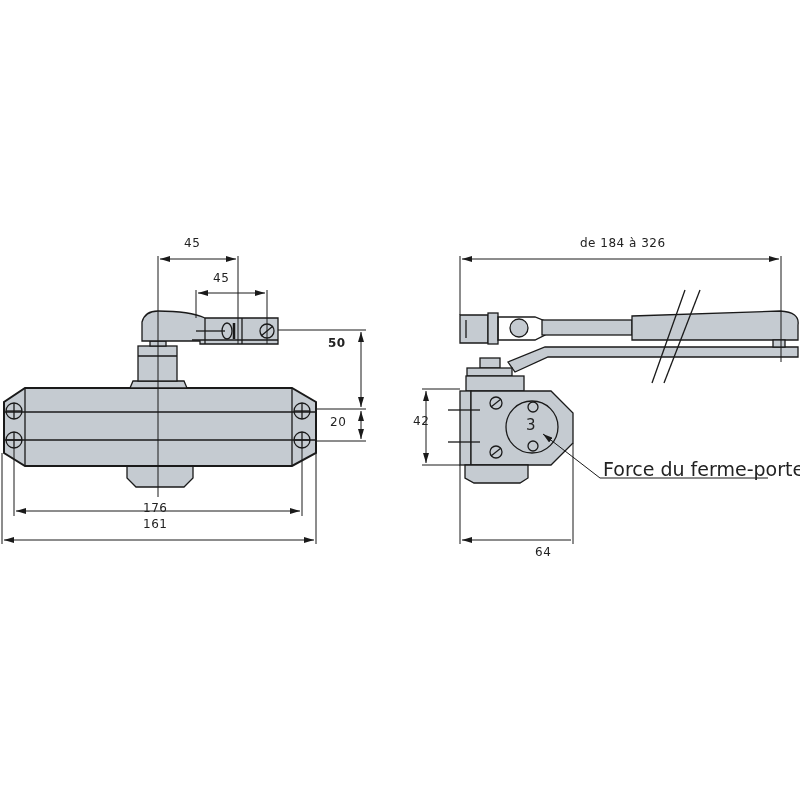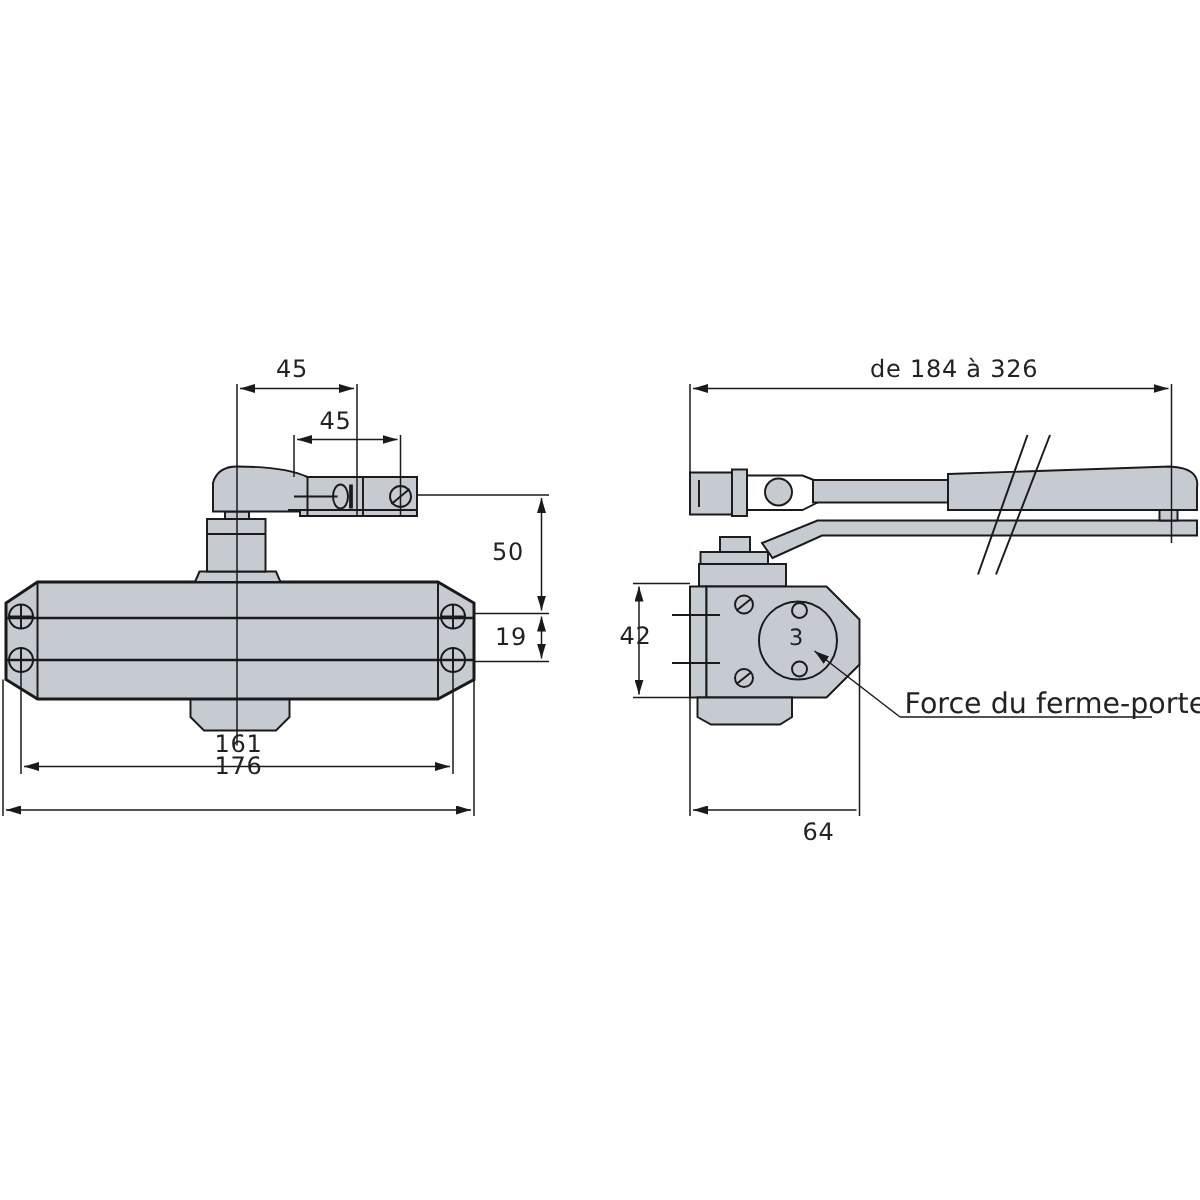--- a/index.html
+++ b/index.html
@@ -1,19 +1,19 @@
 <!DOCTYPE html>
 <html><head>
 <meta charset="utf-8">
 <style>
   html, body { margin:0; padding:0; background:#ffffff; }
   body { width:800px; height:800px; overflow:hidden; }
   #stage { position:absolute; left:0; top:0; width:800px; height:800px; }
   svg { position:absolute; left:0; top:0; }
-  .lbl { position:absolute; font-family:"DejaVu Sans", sans-serif; font-size:16px; color:#222; white-space:nowrap; letter-spacing:0.5px; }
+  .lbl { position:absolute; font-family:"DejaVu Sans", sans-serif; font-size:12px; color:#222; white-space:nowrap; letter-spacing:0.5px; }
 </style>
 </head>
 <body>
 
 <div id="stage">
 <svg width="800" height="800" viewBox="0 0 800 800">
   <defs>
     <marker id="arr" markerWidth="10" markerHeight="6" refX="10" refY="3" orient="auto-start-reverse">
       <path d="M0,0 L10,3 L0,6 Z" fill="#1a1a1a"></path>
     </marker>
@@ -137,23 +137,23 @@
 
         <line x1="600" y1="478" x2="543" y2="434" marker-end="url(#arr)"></line>
         <line x1="600" y1="478" x2="768" y2="478"></line>
       </g>
     </g>
   </g>
 </svg>
 
 <span class="lbl" style="left:184px;top:236px;">45</span>
 <span class="lbl" style="left:213px;top:271px;">45</span>
-<span class="lbl" style="left:328px;top:358px;">50</span>
-<span class="lbl" style="left:330px;top:415px;">19</span>
-<span class="lbl" style="left:143px;top:486px;">161</span>
+<span class="lbl" style="left:328px;top:336px;font-weight:bold;">50</span>
+<span class="lbl" style="left:330px;top:415px;">20</span>
+<span class="lbl" style="left:143px;top:517px;">161</span>
 <span class="lbl" style="left:143px;top:501px;">176</span>
 
 <span class="lbl" style="left:580px;top:236px;">de 184 à 326</span>
 <span class="lbl" style="left:394px;top:414px;margin-left:19px;">42</span>
 <span class="lbl" style="left:535px;top:545px;">64</span>
 <span class="lbl" style="left:526px;top:416px;font-size:15px;">3</span>
 <span class="lbl" style="left:603px;top:458px;font-size:19px;letter-spacing:0;">Force du ferme-porte</span>
 </div>
 
 </body></html>

